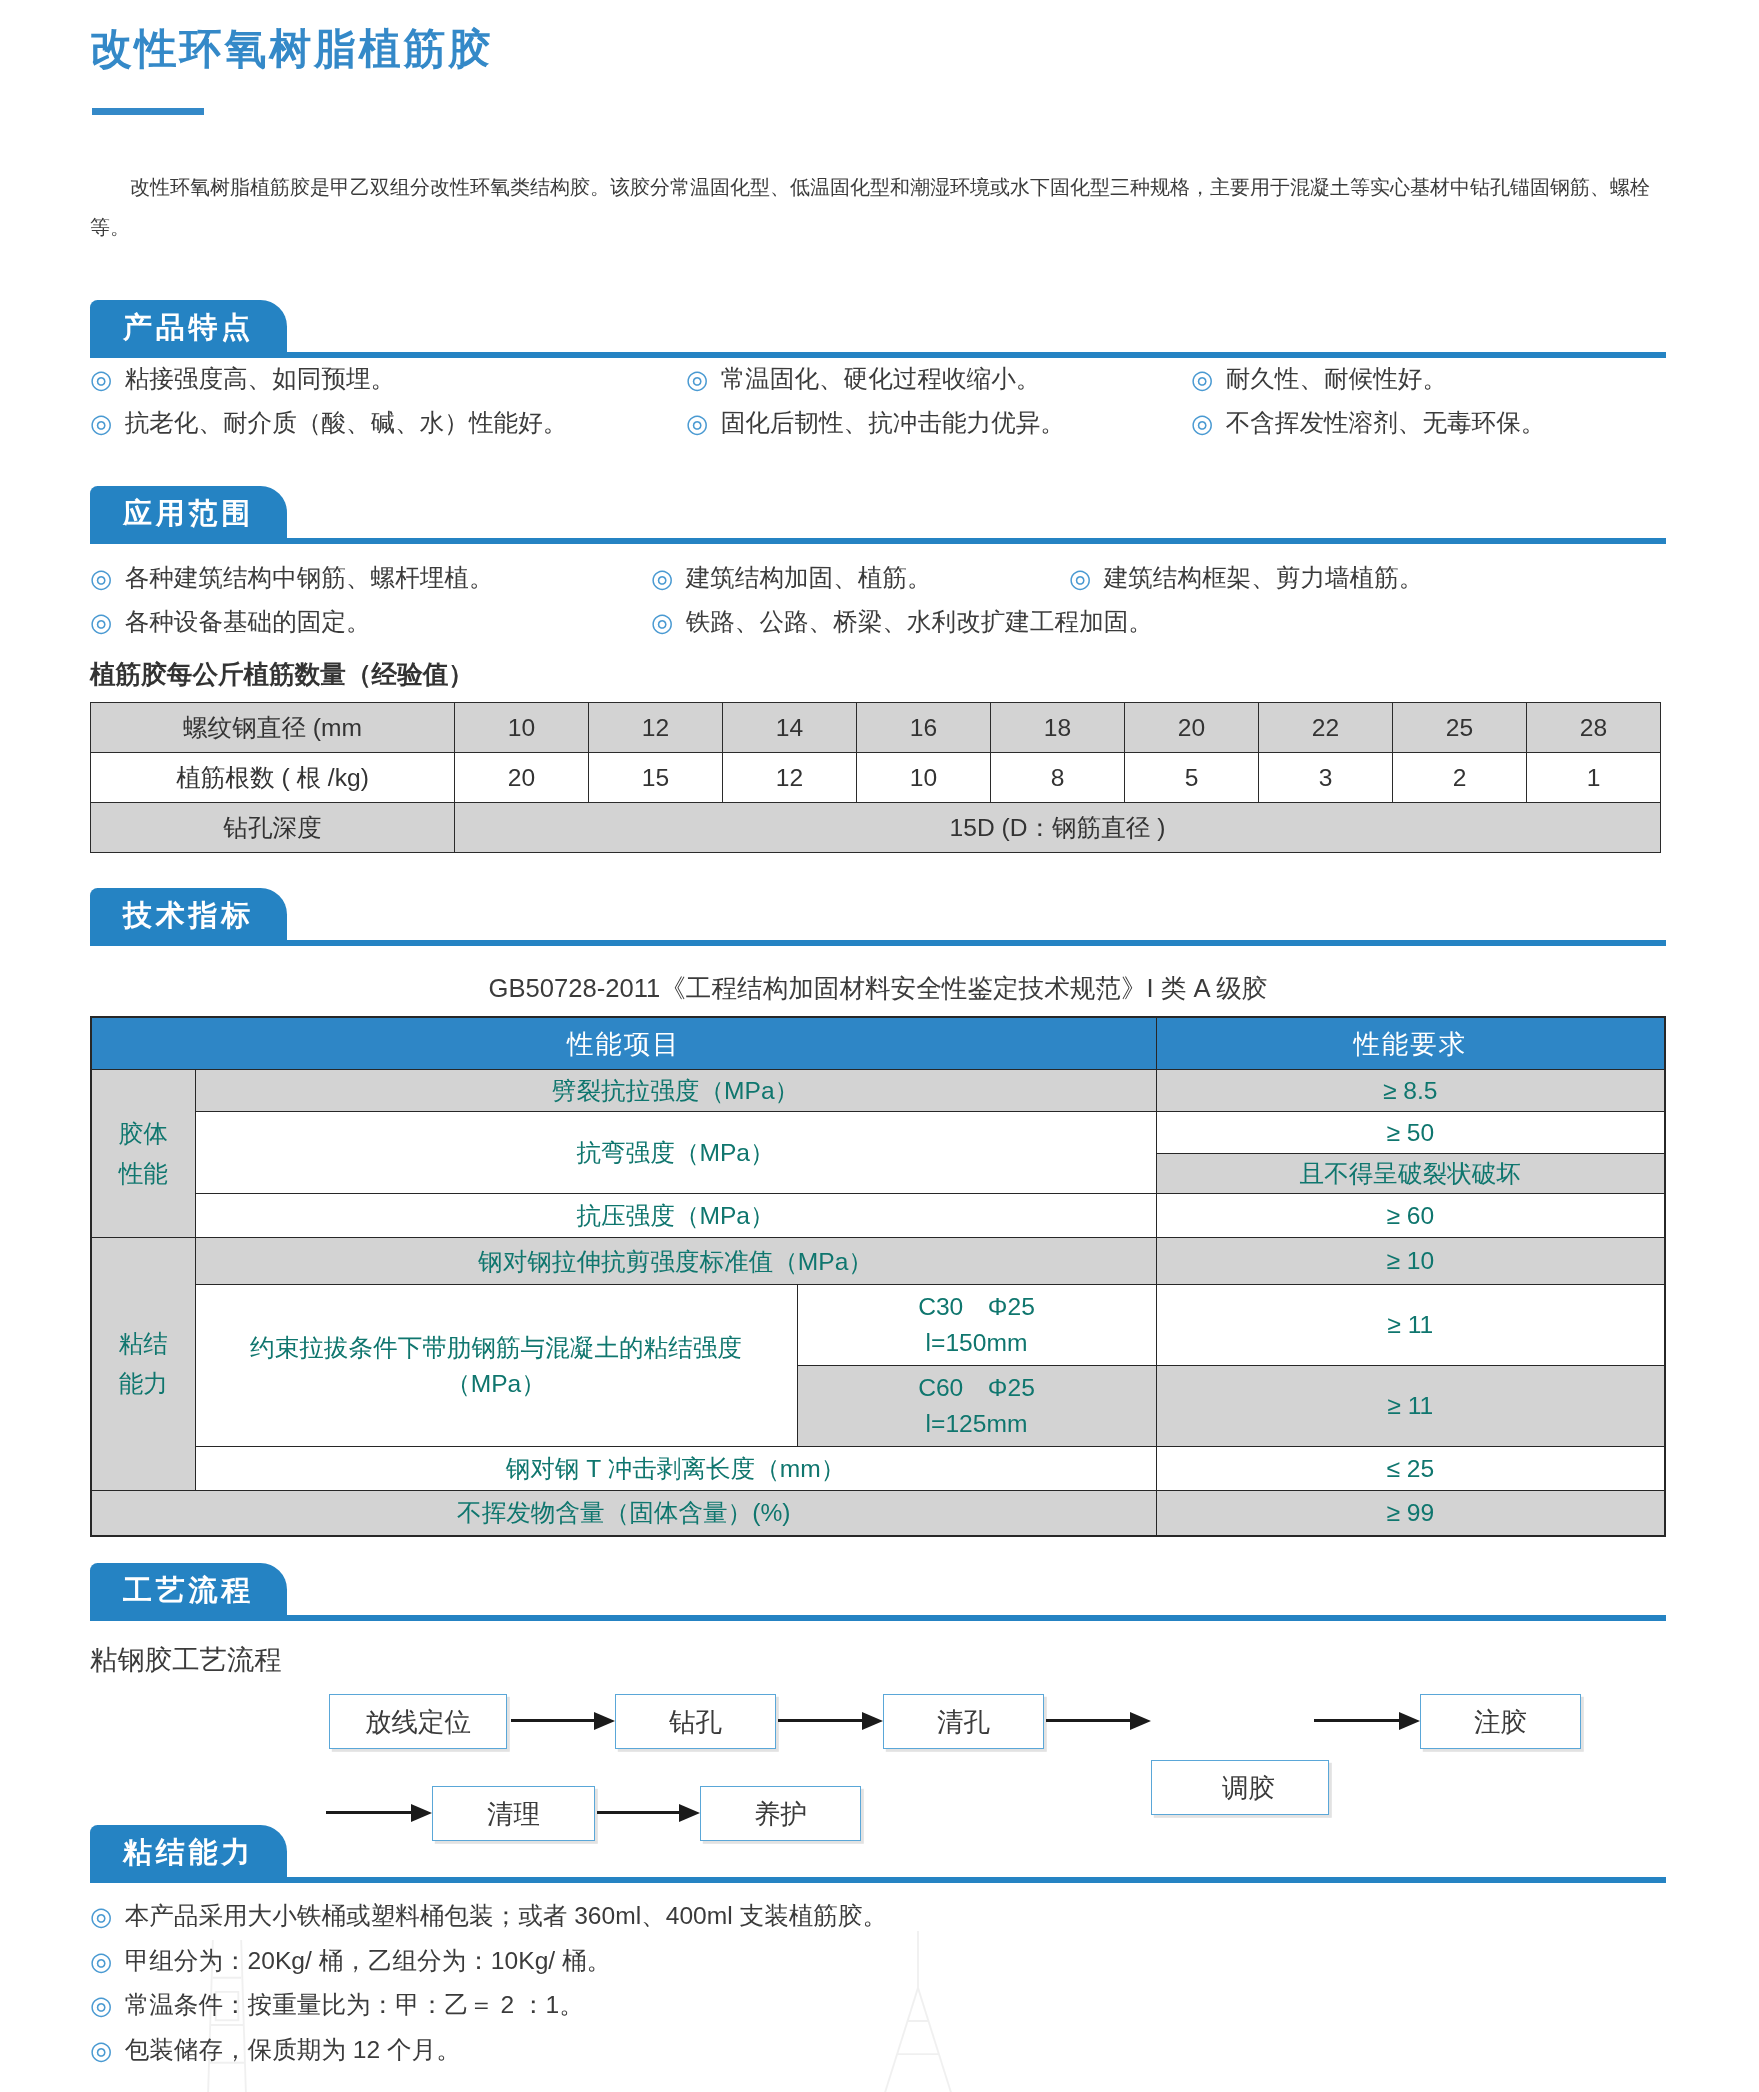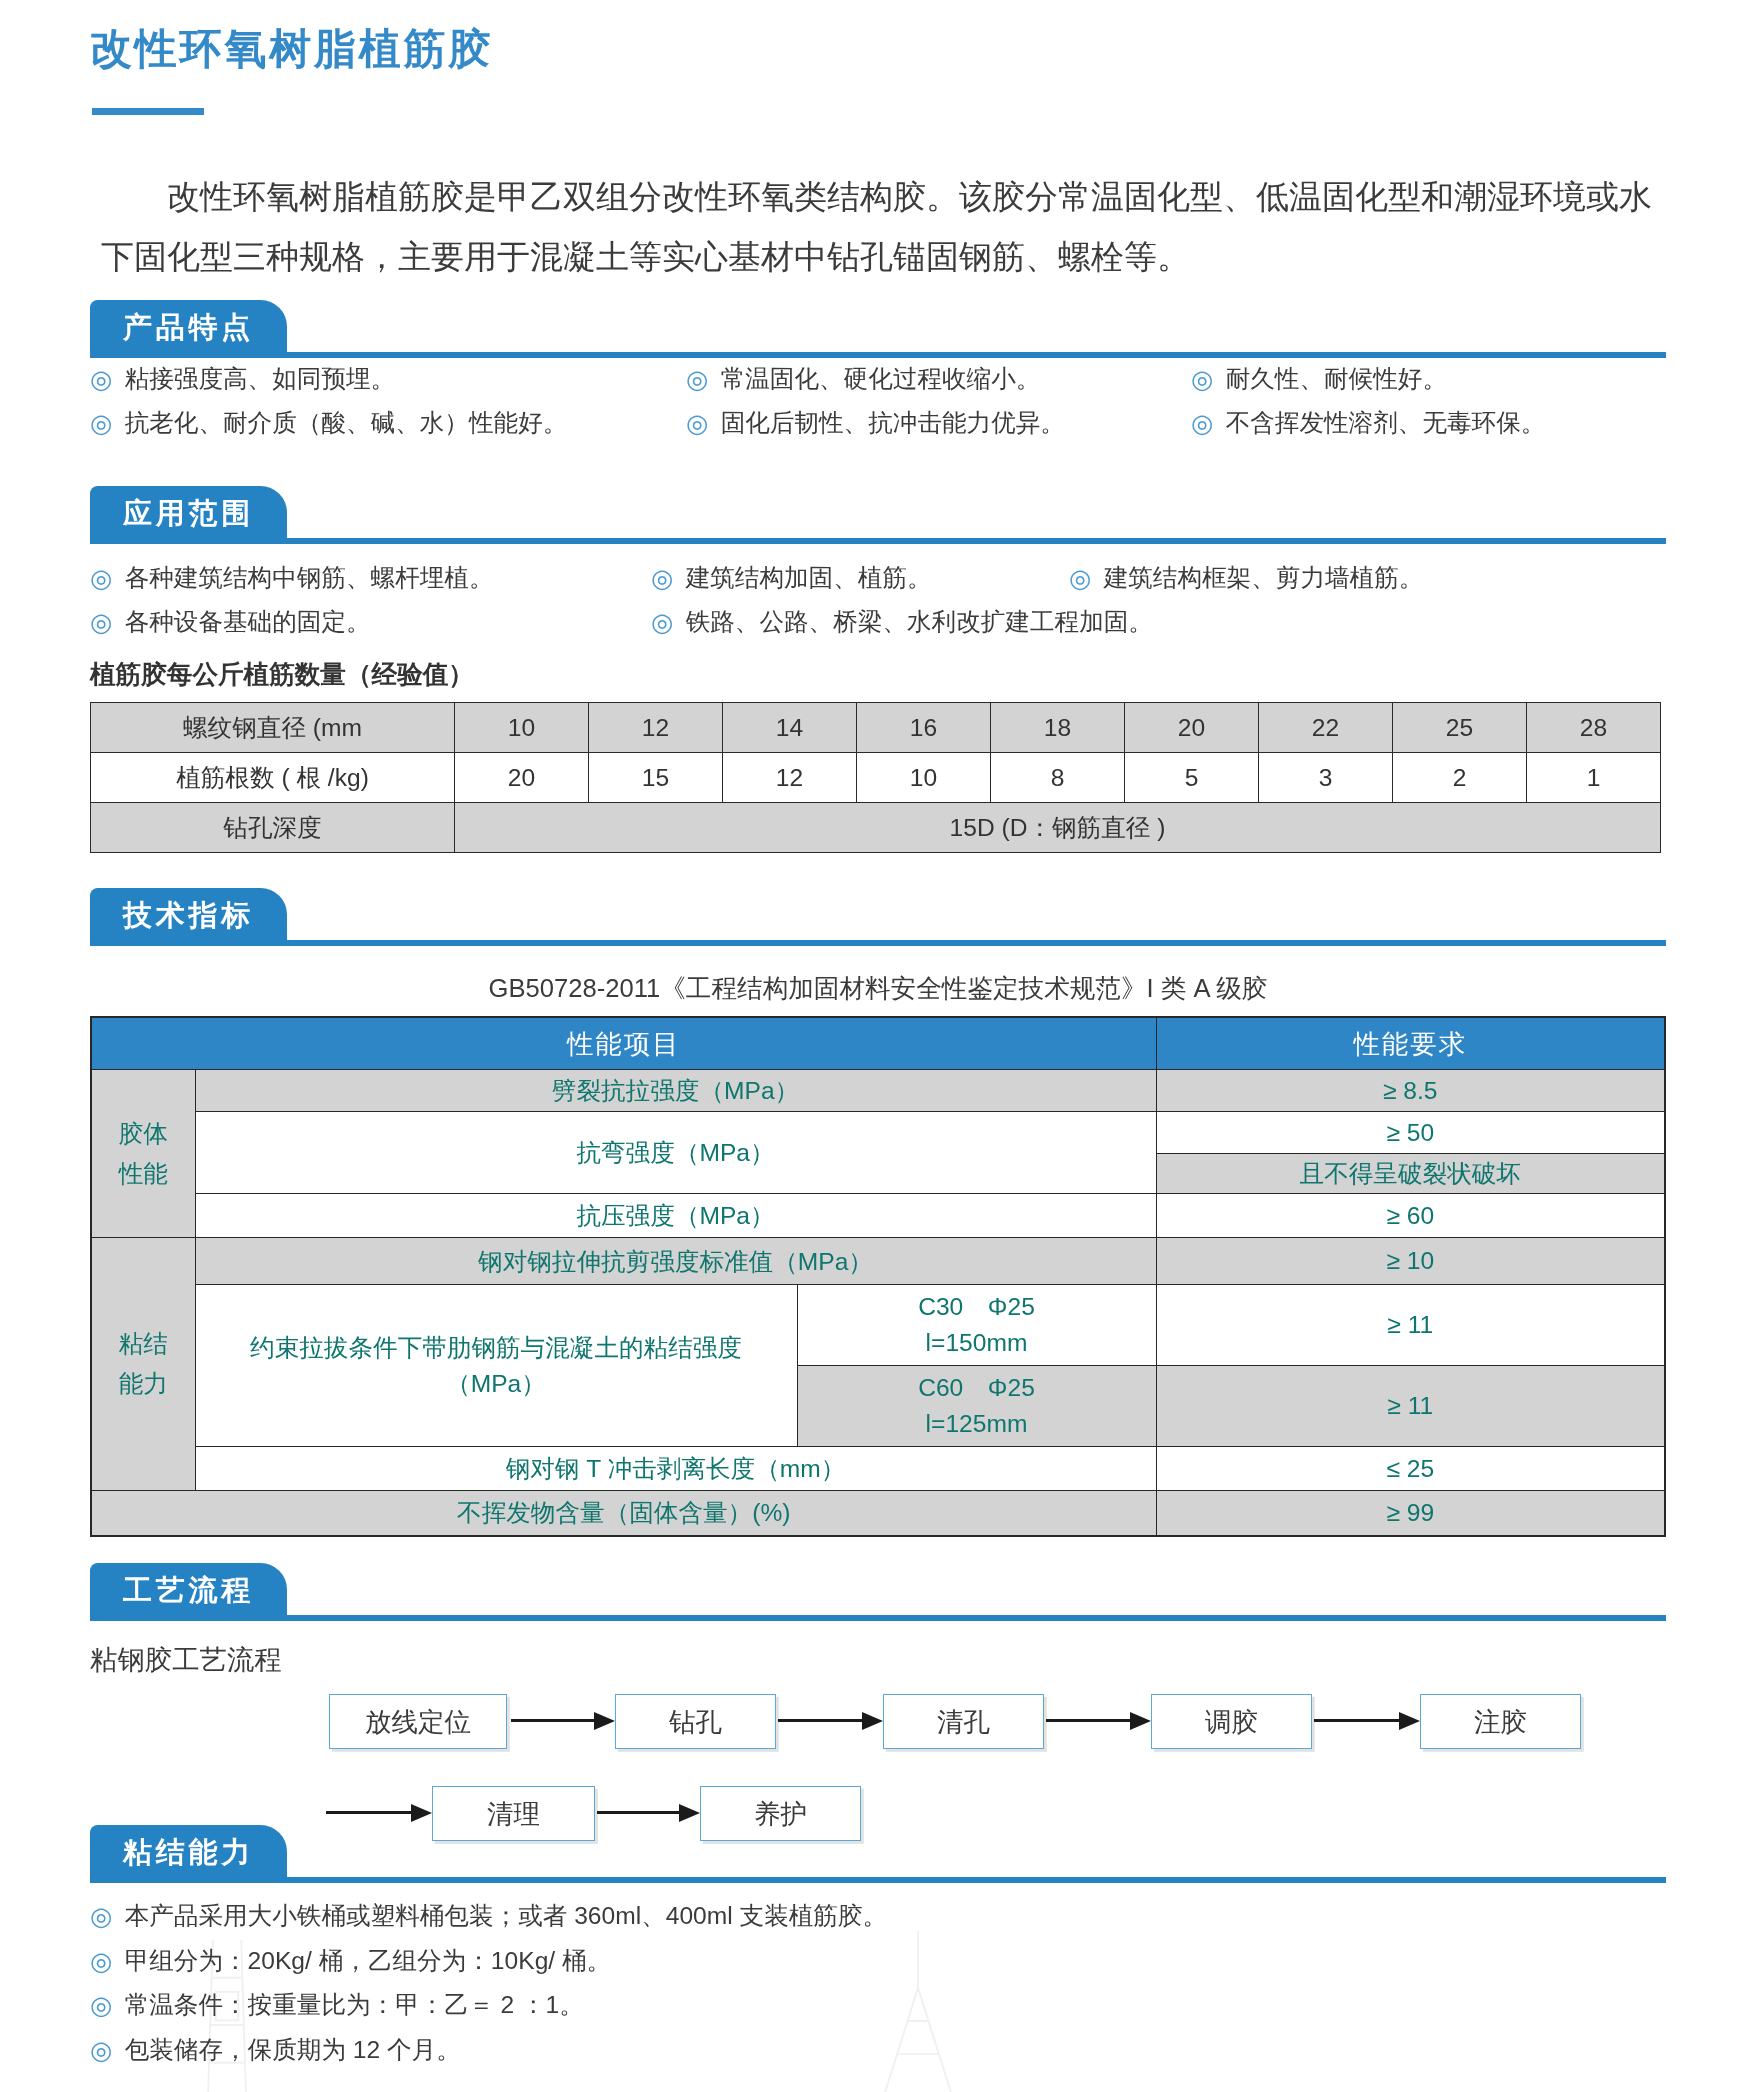--- a/index.html
+++ b/index.html
@@ -5,21 +5,21 @@
   html,body{margin:0;padding:0;background:#ffffff;}
   .page{position:relative;width:1759px;height:2092px;background:#fff;overflow:hidden;
         font-family:"Liberation Sans","DejaVu Sans",sans-serif;color:#3b3b3b;}
   .abs{position:absolute;}
 
   
   .doc-title{left:90px;top:21px;font-size:42px;font-weight:bold;color:#3489c8;letter-spacing:2.8px;}
   .title-dash{left:92px;top:108px;width:112px;height:6.6px;background:#3489c8;}
 
   
-  .intro{left:90px;top:167px;width:1576px;font-size:33px;line-height:60px;text-indent:2em;color:#3b3b3b;margin-left:11px;}
+  .intro{left:90px;top:167px;width:1576px;font-size:20px;line-height:40px;text-indent:2em;color:#3b3b3b;}
 
   
   .sec{left:90px;width:1576px;border-bottom:6.6px solid #2583c3;height:52px;}
   .sec .tab{display:inline-block;background:#2583c3;color:#fff;font-weight:bold;font-size:29px;
             width:197px;height:52px;line-height:54px;text-align:center;letter-spacing:3.8px;
             border-radius:7.6px 26.5px 0 0;}
 
   
   .bullet{display:flex;align-items:flex-start;font-size:24.6px;color:#3b3b3b;white-space:nowrap;}
   .bullet .ico{color:#4a9ad2;font-size:25.6px;margin-right:12.3px;line-height:32px;}
@@ -245,21 +245,21 @@
   <div class="fbox" style="left:615px;top:1694px;width:159px;">钻孔</div>
   <div class="arrow" style="left:778px;top:1711px;width:105px;">
       <span class="shaft"></span>
       <span class="head"></span>
     </div>
   <div class="fbox" style="left:883px;top:1694px;width:159px;">清孔</div>
   <div class="arrow" style="left:1046px;top:1711px;width:105px;">
       <span class="shaft"></span>
       <span class="head"></span>
     </div>
-  <div class="fbox" style="left:1151px;top:1694px;width:159px;">调胶</div>
+  <div class="fbox" style="left:1151px;top:1760px;width:159px;padding-left:17px;">调胶</div>
   <div class="arrow" style="left:1314px;top:1711px;width:106px;">
       <span class="shaft"></span>
       <span class="head"></span>
     </div>
   <div class="fbox" style="left:1420px;top:1694px;width:159px;">注胶</div>
 
   <div class="arrow" style="left:326px;top:1803px;width:106px;">
       <span class="shaft"></span>
       <span class="head"></span>
     </div>

